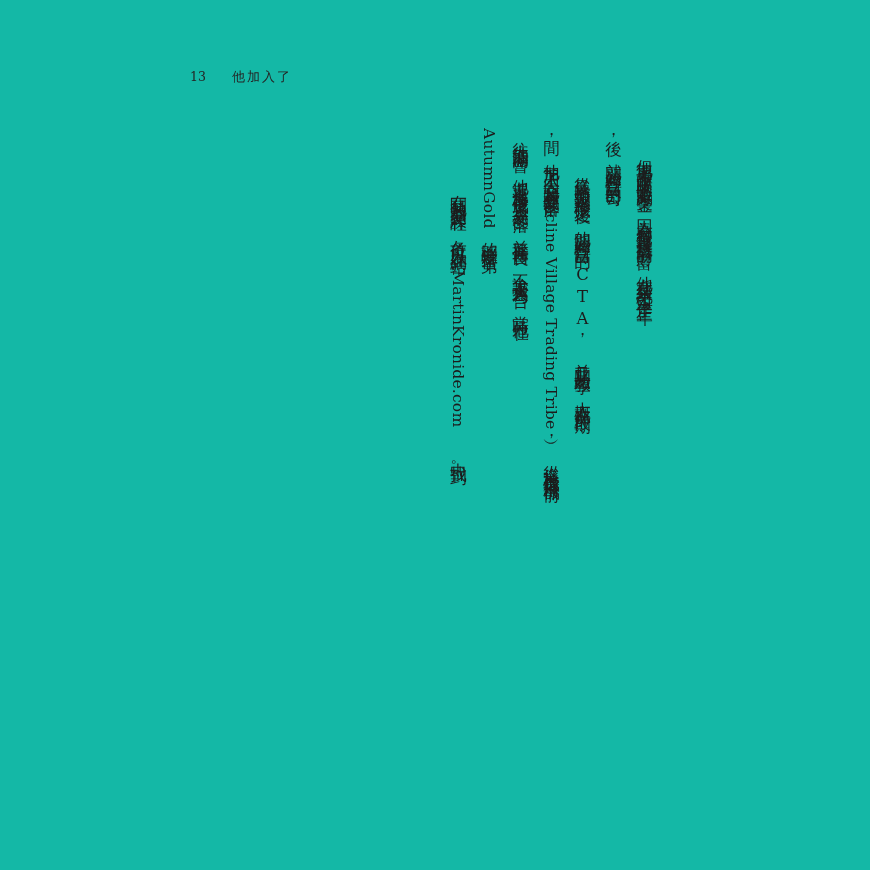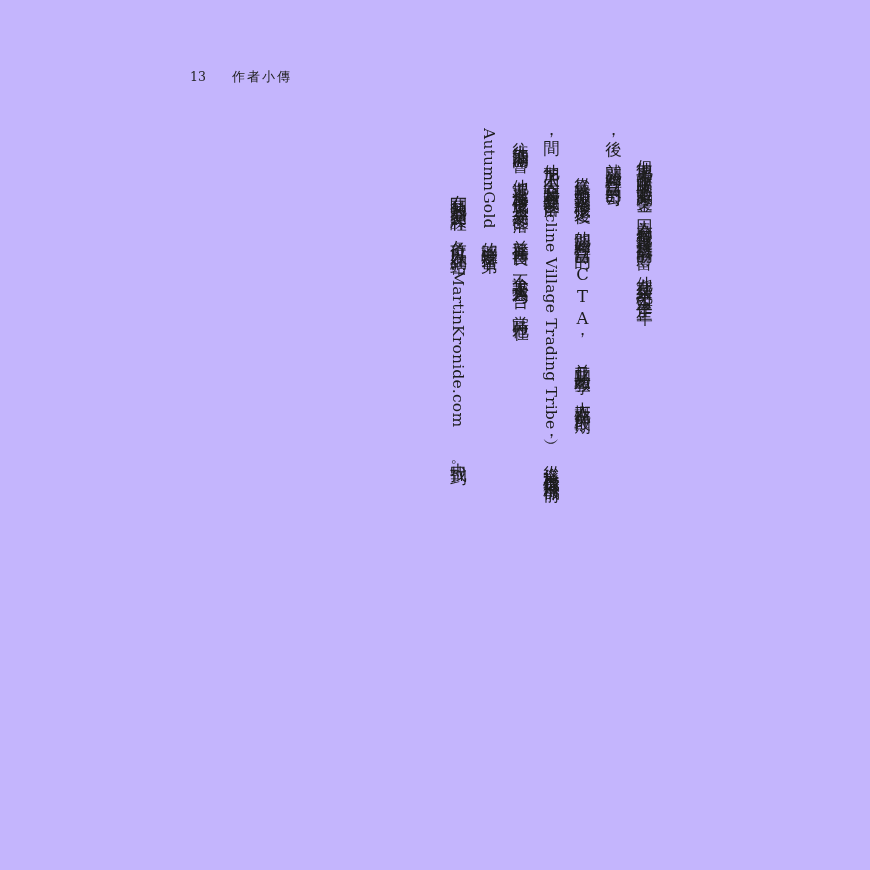--- a/index.html
+++ b/index.html
@@ -12,21 +12,21 @@
     background: #ffffff;
     font-family: "DejaVu Serif", "Liberation Serif", serif;
     color: #1a1a1a;
     overflow: hidden;
   }
 
   .page {
     position: relative;
     width: 870px;
     height: 870px;
-    background: #c4b5fd;
+    background: #14b8a6;
   }
 
   
   .running-head {
     position: absolute;
     top: 68px;
     left: 190px;
     display: flex;
     align-items: baseline;
     gap: 26px;
@@ -86,21 +86,21 @@
   .vline[data-indent="2"] { padding-top: 36px; }
   .vline[data-indent="3"] { padding-top: 54px; }
 </style>
 </head>
 <body>
 
 <div class="page">
 
   <div class="running-head">
     <span class="folio">13</span>
-    <span class="chapter-title">作者小傳</span>
+    <span class="chapter-title">他加入了</span>
   </div>
 
   <div class="body-block">
       <div class="vline" data-indent="1"><span>但他更希望賺取的是激勵獎金，因為有機會獲得數倍的財富。他在某經紀公司工作了三年</span></div>
       <div class="vline" data-indent="0"><span>後，就開始經營自己的公司。</span></div>
       <div class="vline" data-indent="2"><span>從曼哈頓搬到洛杉磯之後，他開始經營自己的 CTA，並且開始教學。大概在那段期</span></div>
       <div class="vline" data-indent="0"><span>間，他加入了「因克蘭村交易部落」（</span><span class="lat">Incline Village Trading Tribe</span><span>），從洛杉磯搭飛機前</span></div>
       <div class="vline" data-indent="0"><span>往太浩湖開會。他還在洛杉磯成立了交易部落，並擔任酋長。不論是否為巧合，當時他在</span></div>
       <div class="vline" data-indent="0"><span class="lat">AutumnGold</span><span>的評鑑排名第一。</span></div>
       <div class="vline" data-indent="3"><span>有關他的交易課程，各位可以在網站 </span><span class="lat">MartinKronide.com</span><span> 中找到。</span></div>

